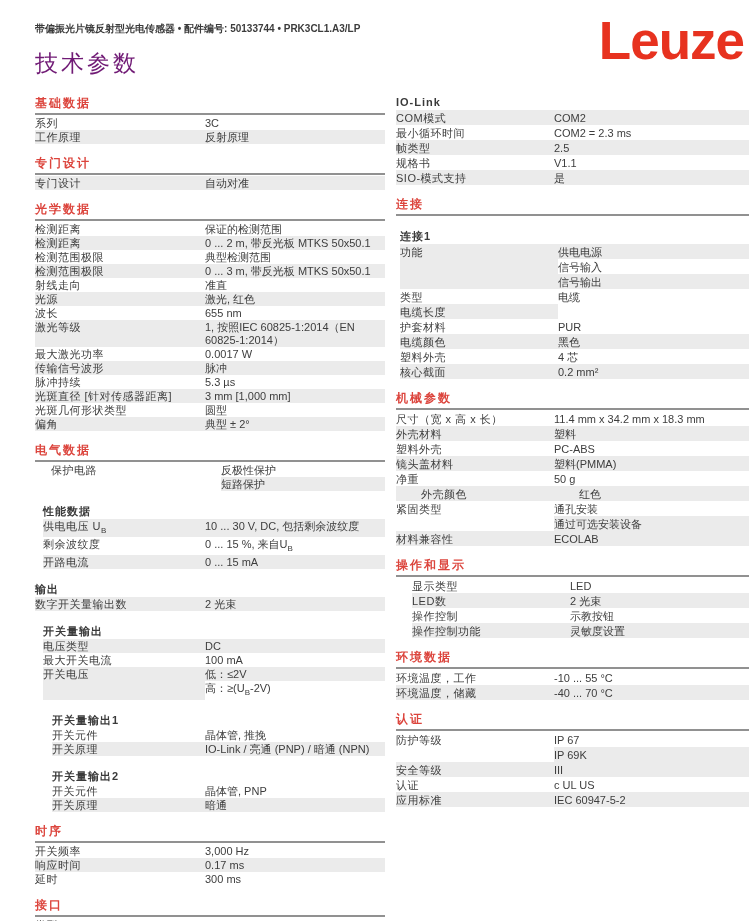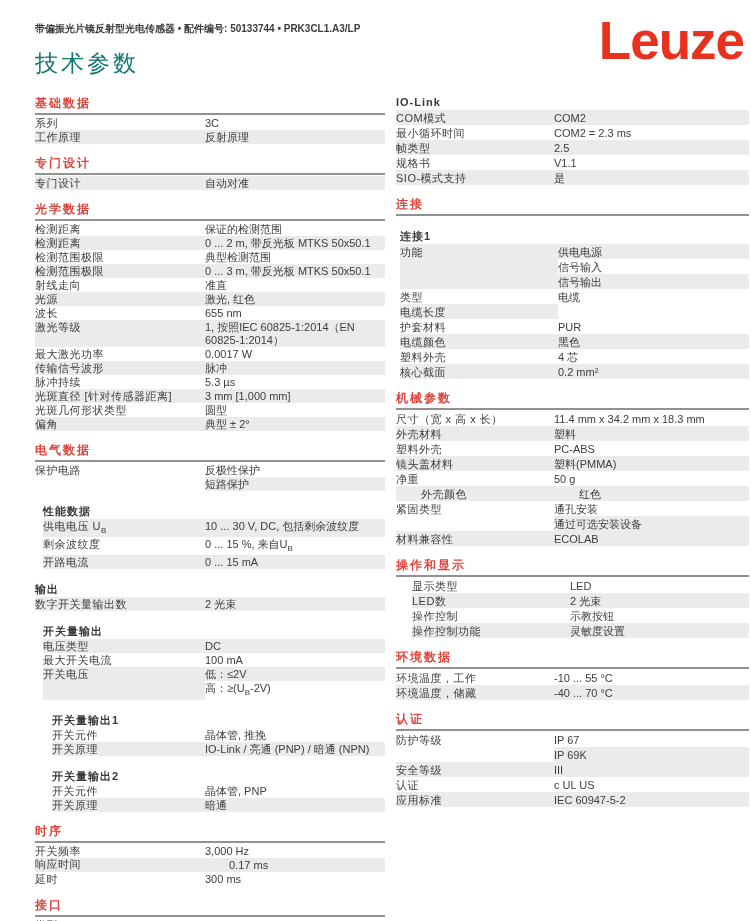--- a/index.html
+++ b/index.html
@@ -1,21 +1,21 @@
 <!DOCTYPE html>
 <html style="--brand: #e7321f; --red: #dc453d; --stripe: #ebebeb; --rule: #919191; --text: #3d3d3d;"><head>
 <meta charset="utf-8">
 <style>
   html,body{margin:0;padding:0;background:#fff;}
   .page{position:relative;width:751px;height:921px;background:#fff;overflow:hidden;
         font-family:"Liberation Sans","DejaVu Sans",sans-serif;color:var(--text,#3d3d3d);}
   .meta{position:absolute;left:35px;top:22px;font-size:10px;font-weight:bold;color:#3c3c3c;white-space:nowrap;}
   .logo{position:absolute;right:7px;top:14px;font-size:53px;font-weight:bold;color:var(--brand,#e7321f);
         letter-spacing:-1px;line-height:1;}
-  .title{position:absolute;left:35px;top:48px;font-size:23px;letter-spacing:3px;color:#0f766e;font-weight:400;}
+  .title{position:absolute;left:35px;top:48px;font-size:23px;letter-spacing:3px;color:#701a75;font-weight:400;}
   .col{position:absolute;width:350px;top:84px;}
   .col-left{left:35px;}
   .col-right{left:396px;top:82px;width:353px;}
   .section-header{margin-top:12px;font-size:12px;font-weight:bold;letter-spacing:2px;
         color:var(--red,#dc453d);line-height:14px;}
   .rule{height:2px;background:var(--rule,#919191);margin:3px 0 1px 0;}
   .block.has-heading{margin-top:13px;}
   .block-heading{font-size:11px;font-weight:bold;line-height:15px;color:#3a3a3a;letter-spacing:1px;}
   .line{display:flex;min-height:14px;font-size:11px;line-height:13px;}
   .col-right .line{min-height:15px;}
@@ -115,21 +115,21 @@
           </div>
           <div class="line">
             <div class="lbl g" style="width: 170px;">偏角</div>
             <div class="val g">典型 ± 2°</div>
           </div>
         </div>
       </div>
       <div class="section">
         <div class="section-header">电气数据</div>
         <div class="rule"></div>
-        <div class="block" style="margin-left: 0px;">
+        <div class="block" style="margin-left: 16px;">
           <div class="line">
             <div class="lbl" style="width: 170px;">保护电路</div>
             <div class="val">反极性保护</div>
           </div>
           <div class="line">
             <div class="lbl" style="width: 170px;"></div>
             <div class="val g">短路保护</div>
           </div>
         </div>
         <div class="block has-heading" style="margin-left: 8px;">
@@ -198,21 +198,21 @@
       </div>
       <div class="section">
         <div class="section-header">时序</div>
         <div class="rule"></div>
         <div class="block" style="margin-left: 0px;">
           <div class="line">
             <div class="lbl" style="width: 170px;">开关频率</div>
             <div class="val">3,000 Hz</div>
           </div>
           <div class="line">
-            <div class="lbl g" style="width: 194px; font-family: Liberation Mono, monospace;">响应时间</div>
+            <div class="lbl g" style="width: 170px;">响应时间</div>
             <div class="val g">0.17 ms</div>
           </div>
           <div class="line">
             <div class="lbl" style="width: 170px;">延时</div>
             <div class="val">300 ms</div>
           </div>
         </div>
       </div>
       <div class="section">
         <div class="section-header">接口</div>

